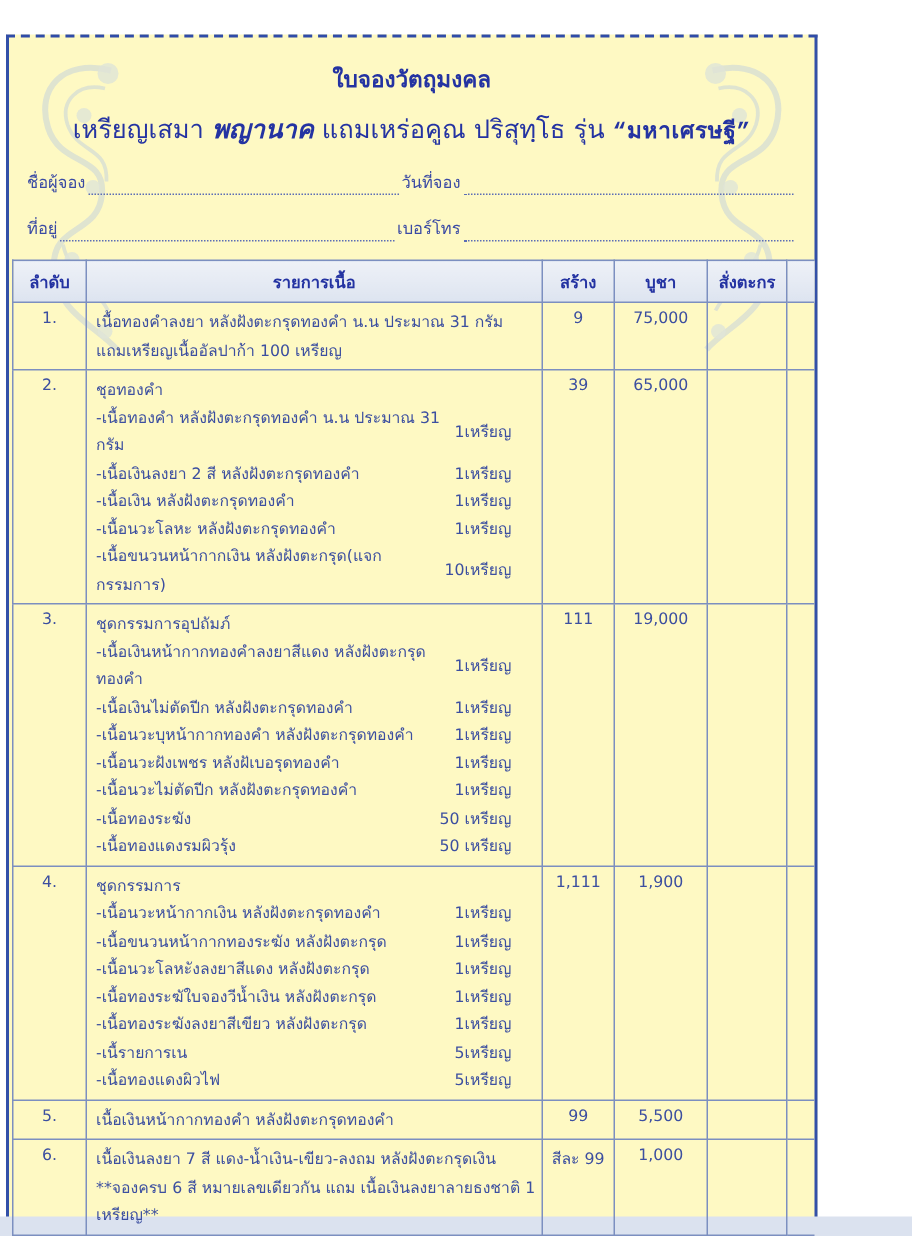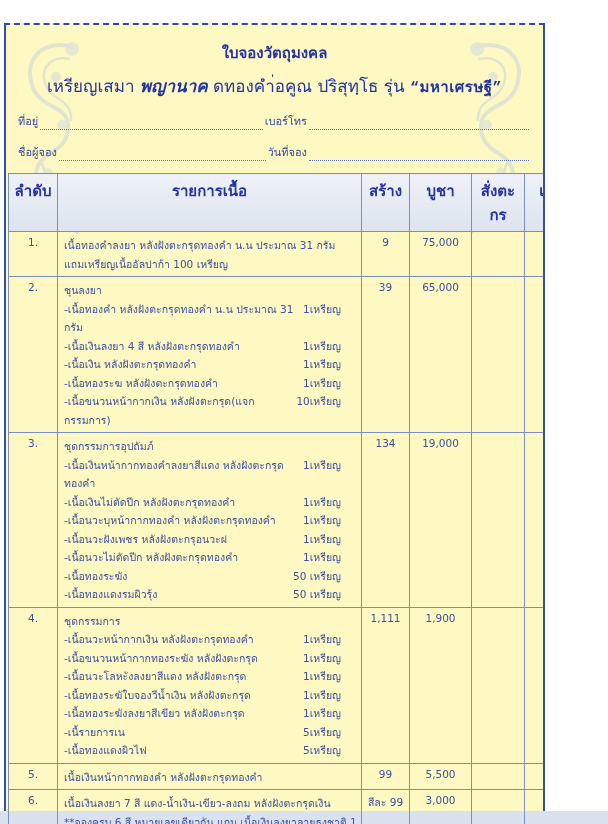--- a/index.html
+++ b/index.html
@@ -46,34 +46,34 @@
   table.order {
     width:593px; margin:12px 0 0 2px; border-collapse:collapse; table-layout:fixed;
     font-size:10.5px; color:#3c4fa0;
     position:relative; z-index:2;
   }
   table.order th, table.order td {
     border:1px solid #7c8fc0; vertical-align:top;
   }
   table.order th {
     background:linear-gradient(#eef1f7,#dde4f0);
-    font-size:15px; font-weight:bold; color:#2433a2;
+    font-size:11px; font-weight:bold; color:#2433a2;
     padding:5px 2px 4px 2px; text-align:center;
   }
   col.c-no     { width:49px; }
   col.c-desc   { width:304px; }
   col.c-made   { width:48px; }
   col.c-price  { width:62px; }
   col.c-order  { width:53px; }
   col.c-amount { width:77px; }
 
   td.no    { text-align:center; padding-top:4px; }
   td.desc  { padding:4px 4px 3px 6px; }
   td.num   { text-align:center; padding-top:4px; }
-  .line { display:flex; justify-content:space-between; line-height:18.5px; }
+  .line { display:flex; justify-content:space-between; line-height:18.5px;align-items:center; }
   .line .q { flex:0 0 auto; padding-right:16px; }
 </style>
 </head>
 <body>
 
 <div class="form">
 
   <svg class="naga left" width="92" height="210" viewBox="0 0 92 210">
     <g fill="none" stroke="#b9c9e2" stroke-width="4" opacity="0.8">
       <path d="M62 14 C 30 6, 12 26, 20 52 C 28 78, 58 70, 56 96 C 54 124, 22 116, 24 146 C 26 176, 52 184, 66 200"></path>
@@ -98,34 +98,34 @@
       <circle cx="60" cy="16" r="7"></circle>
         <circle cx="44" cy="44" r="5"></circle>
       <circle cx="50" cy="92" r="5"></circle>
         <circle cx="36" cy="140" r="5"></circle>
       <circle cx="58" cy="188" r="5"></circle>
     </g>
   </svg>
 
   <div class="titles">
     <div class="title1">ใบจองวัตถุมงคล</div>
-    <div class="title2"><span>เหรียญเสมา </span><span class="italic">พญานาค</span><span> ดทองคำ่อคูณ ปริสุทฺโธ รุ่น </span><span class="big">“มหาเศรษฐี”</span>
+    <div class="title2"><span>เหรียญเสมา </span><span class="italic">พญานาค</span><span> แถมเหร่อคูณ ปริสุทฺโธ รุ่น </span><span class="big">“มหาเศรษฐี”</span>
     </div>
   </div>
 
+  <div class="fieldline">
+    <span>ชื่อผู้จอง</span>
+    <span class="dotted"></span>
+    <span>วันที่จอง</span>
+    <span class="dotted short"></span>
+  </div>
   <div class="fieldline">
     <span>ที่อยู่</span>
     <span class="dotted"></span>
     <span>เบอร์โทร</span>
-    <span class="dotted short"></span>
-  </div>
-  <div class="fieldline">
-    <span>ชื่อผู้จอง</span>
-    <span class="dotted"></span>
-    <span>วันที่จอง</span>
     <span class="dotted short"></span>
   </div>
 
   <table class="order">
     <colgroup>
       <col class="c-no">
         <col class="c-desc">
         <col class="c-made">
       <col class="c-price">
         <col class="c-order">
@@ -154,36 +154,36 @@
           </td>
           <td class="num">9</td>
           <td class="num">75,000</td>
           <td class="num"></td>
           <td class="num"></td>
         </tr>
         <tr>
           <td class="no">2.</td>
           <td class="desc">
             <div class="line">
-              <span>ชุนลงยา</span>
+              <span>ชุอทองคำ</span>
             </div>
             <div class="line">
               <span>-เนื้อทองคำ หลังฝังตะกรุดทองคำ น.น ประมาณ 31 กรัม</span>
               <span class="q">1เหรียญ</span>
             </div>
             <div class="line">
-              <span>-เนื้อเงินลงยา 4 สี หลังฝังตะกรุดทองคำ</span>
+              <span>-เนื้อเงินลงยา 2 สี หลังฝังตะกรุดทองคำ</span>
               <span class="q">1เหรียญ</span>
             </div>
             <div class="line">
               <span>-เนื้อเงิน หลังฝังตะกรุดทองคำ</span>
               <span class="q">1เหรียญ</span>
             </div>
             <div class="line">
-              <span>-เนื้อทองระฆ หลังฝังตะกรุดทองคำ</span>
+              <span>-เนื้อนวะโลหะ หลังฝังตะกรุดทองคำ</span>
               <span class="q">1เหรียญ</span>
             </div>
             <div class="line">
               <span>-เนื้อขนวนหน้ากากเงิน หลังฝังตะกรุด(แจกกรรมการ)</span>
               <span class="q">10เหรียญ</span>
             </div>
           </td>
           <td class="num">39</td>
           <td class="num">65,000</td>
           <td class="num"></td>
@@ -201,37 +201,37 @@
             </div>
             <div class="line">
               <span>-เนื้อเงินไม่ตัดปีก หลังฝังตะกรุดทองคำ</span>
               <span class="q">1เหรียญ</span>
             </div>
             <div class="line">
               <span>-เนื้อนวะบุหน้ากากทองคำ หลังฝังตะกรุดทองคำ</span>
               <span class="q">1เหรียญ</span>
             </div>
             <div class="line">
-              <span>-เนื้อนวะฝังเพชร หลังฝังตะกรุอนวะฝ</span>
+              <span>-เนื้อนวะฝังเพชร หลังฝัเบอรุดทองคำ</span>
               <span class="q">1เหรียญ</span>
             </div>
             <div class="line">
               <span>-เนื้อนวะไม่ตัดปีก หลังฝังตะกรุดทองคำ</span>
               <span class="q">1เหรียญ</span>
             </div>
             <div class="line">
               <span>-เนื้อทองระฆัง</span>
               <span class="q">50 เหรียญ</span>
             </div>
             <div class="line">
               <span>-เนื้อทองแดงรมผิวรุ้ง</span>
               <span class="q">50 เหรียญ</span>
             </div>
           </td>
-          <td class="num">134</td>
+          <td class="num">111</td>
           <td class="num">19,000</td>
           <td class="num"></td>
           <td class="num"></td>
         </tr>
         <tr>
           <td class="no">4.</td>
           <td class="desc">
             <div class="line">
               <span>ชุดกรรมการ</span>
             </div>
@@ -285,21 +285,21 @@
           <td class="no">6.</td>
           <td class="desc">
             <div class="line">
               <span>เนื้อเงินลงยา 7 สี  แดง-น้ำเงิน-เขียว-ลงถม หลังฝังตะกรุดเงิน</span>
             </div>
             <div class="line">
               <span>**จองครบ 6 สี หมายเลขเดียวกัน แถม เนื้อเงินลงยาลายธงชาติ 1 เหรียญ**</span>
             </div>
           </td>
           <td class="num">สีละ 99</td>
-          <td class="num">3,000</td>
+          <td class="num">1,000</td>
           <td class="num"></td>
           <td class="num"></td>
         </tr>
       </tbody>
   </table>
 
 </div>
 
 <div class="bottom-strip"></div>
 

